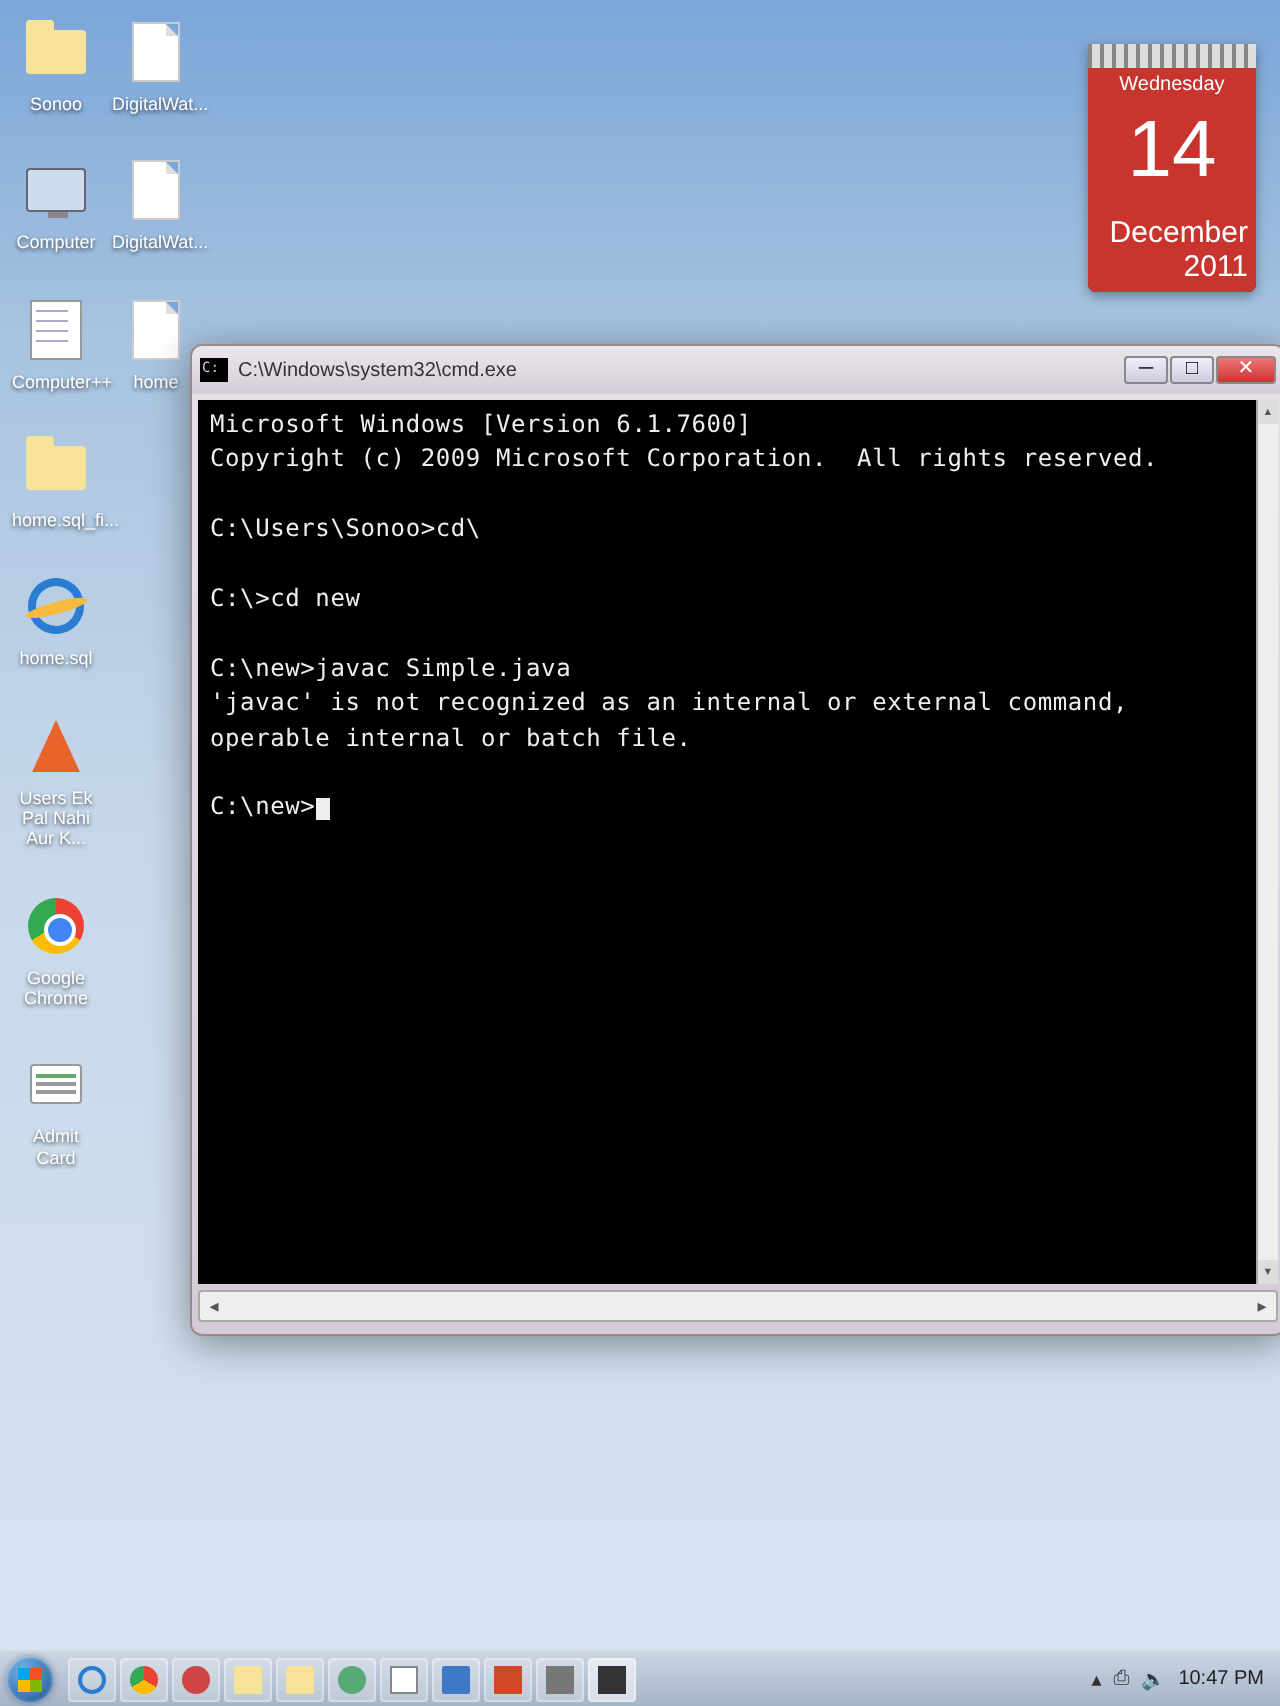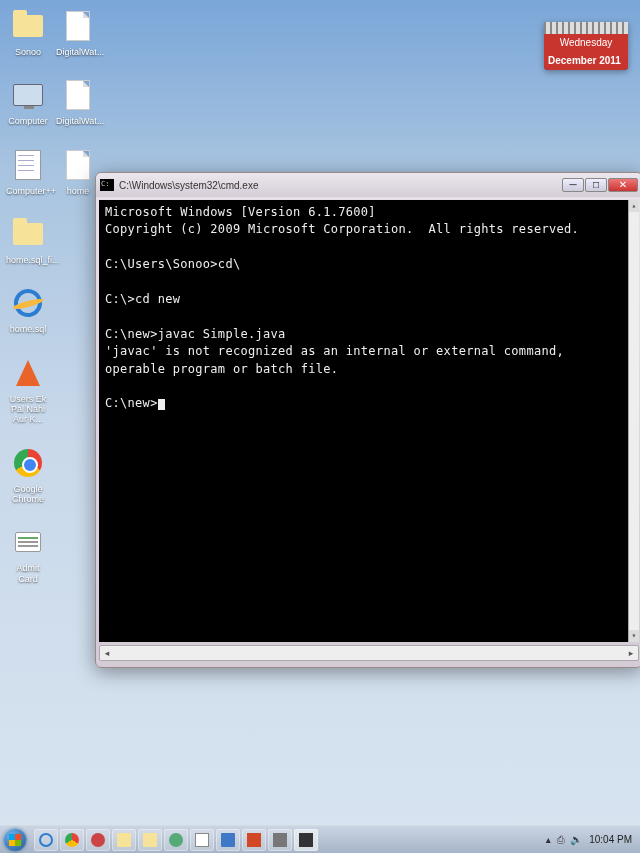--- a/index.html
+++ b/index.html
@@ -41,21 +41,21 @@
   .card-shape{width:26px;height:20px;background:#fff;border:1px solid #999;border-radius:2px;position:relative;}
   .card-shape::after{content:'';position:absolute;top:4px;left:2px;right:2px;height:2px;background:#6a6;box-shadow:0 4px #999,0 8px #999;}
 
   
   .calendar { position:absolute; top:22px; right:12px; width:84px; background:#4c1d95;
     border-radius:0 0 4px 4px; box-shadow:0 2px 6px rgba(0,0,0,.35); overflow:hidden; }
   .cal-binding{height:12px;background:repeating-linear-gradient(90deg,#888 0 2px,transparent 2px 6px);
     background-color:#ddd;}
   .cal-day{background:#c8342e;color:#fff;text-align:center;font-size:10px;padding:3px;}
   .cal-num{background:#c8342e;color:#fff;text-align:center;font-size:40px;font-weight:300;padding:2px 0 6px;}
-  .cal-my{background:#c8342e;color:#fff;text-align:left;font-size:10px;padding:4px;font-weight:bold;}
+  .cal-my{background:#c8342e;color:#fff;text-align:right;font-size:15px;padding:4px;}
 
   
   .clock{position:absolute;top:205px;right:4px;width:72px;height:72px;border-radius:50%;
     background:radial-gradient(#fdfbf5,#e8e3d4);border:3px solid #c8c2b0;z-index:1;}
   .clock-num{position:absolute;font-size:9px;color:#444;}
   .cn2{top:10px;right:10px;} .cn3{top:30px;right:4px;} .cn4{top:50px;right:10px;}
 
   
   .side-gadget{position:absolute;top:360px;right:0;width:36px;height:200px;
     background:#555;border-radius:8px 0 0 8px;z-index:1;}
@@ -197,20 +197,21 @@
       <div class="ic">
         <div class="file-shape"></div>
       </div>
       <div>home</div>
     </div>
   </div>
 
 <div class="calendar">
   <div class="cal-binding"></div>
   <div class="cal-day">Wednesday</div>
+  <div class="cal-num">14</div>
   <div class="cal-my">December 2011</div>
 </div>
 
 <div class="clock">
   <span class="clock-num cn2">2</span>
   <span class="clock-num cn3">3</span>
   <span class="clock-num cn4">4</span>
 </div>
 
 <div class="side-gadget">
@@ -234,21 +235,21 @@
     <div class="cmd-sbv"></div>
 <pre><span>Microsoft Windows [Version 6.1.7600]</span>
 <span>Copyright (c) 2009 Microsoft Corporation.  All rights reserved.</span>
 
 <span>C:\Users\Sonoo&gt;cd\</span>
 
 <span>C:\&gt;cd new</span>
 
 <span>C:\new&gt;javac Simple.java</span>
 <span>'javac' is not recognized as an internal or external command,</span>
-<span>operable program or batch file.</span>
+<span>operable internal or batch file.</span>
 
 <span>C:\new&gt;</span><span class="cursor-blk"></span></pre>
   </div>
   <div class="cmd-sbh"></div>
 </div>
 
 <div class="taskbar">
   <div class="start-btn">
     <div class="start-orb"></div>
   </div>
@@ -284,15 +285,15 @@
         <div class="ti ti-gr"></div>
       </div>
       <div class="tb-item active">
         <div class="ti ti-trm"></div>
       </div>
     </div>
   <div class="tray">
     <span class="tray-icon">▴</span>
     <span class="tray-icon">⎙</span>
     <span class="tray-icon">🔈</span>
-    <span>10:04 PM</span>
+    <span>10:47 PM</span>
   </div>
 </div>
 
 </body></html>

